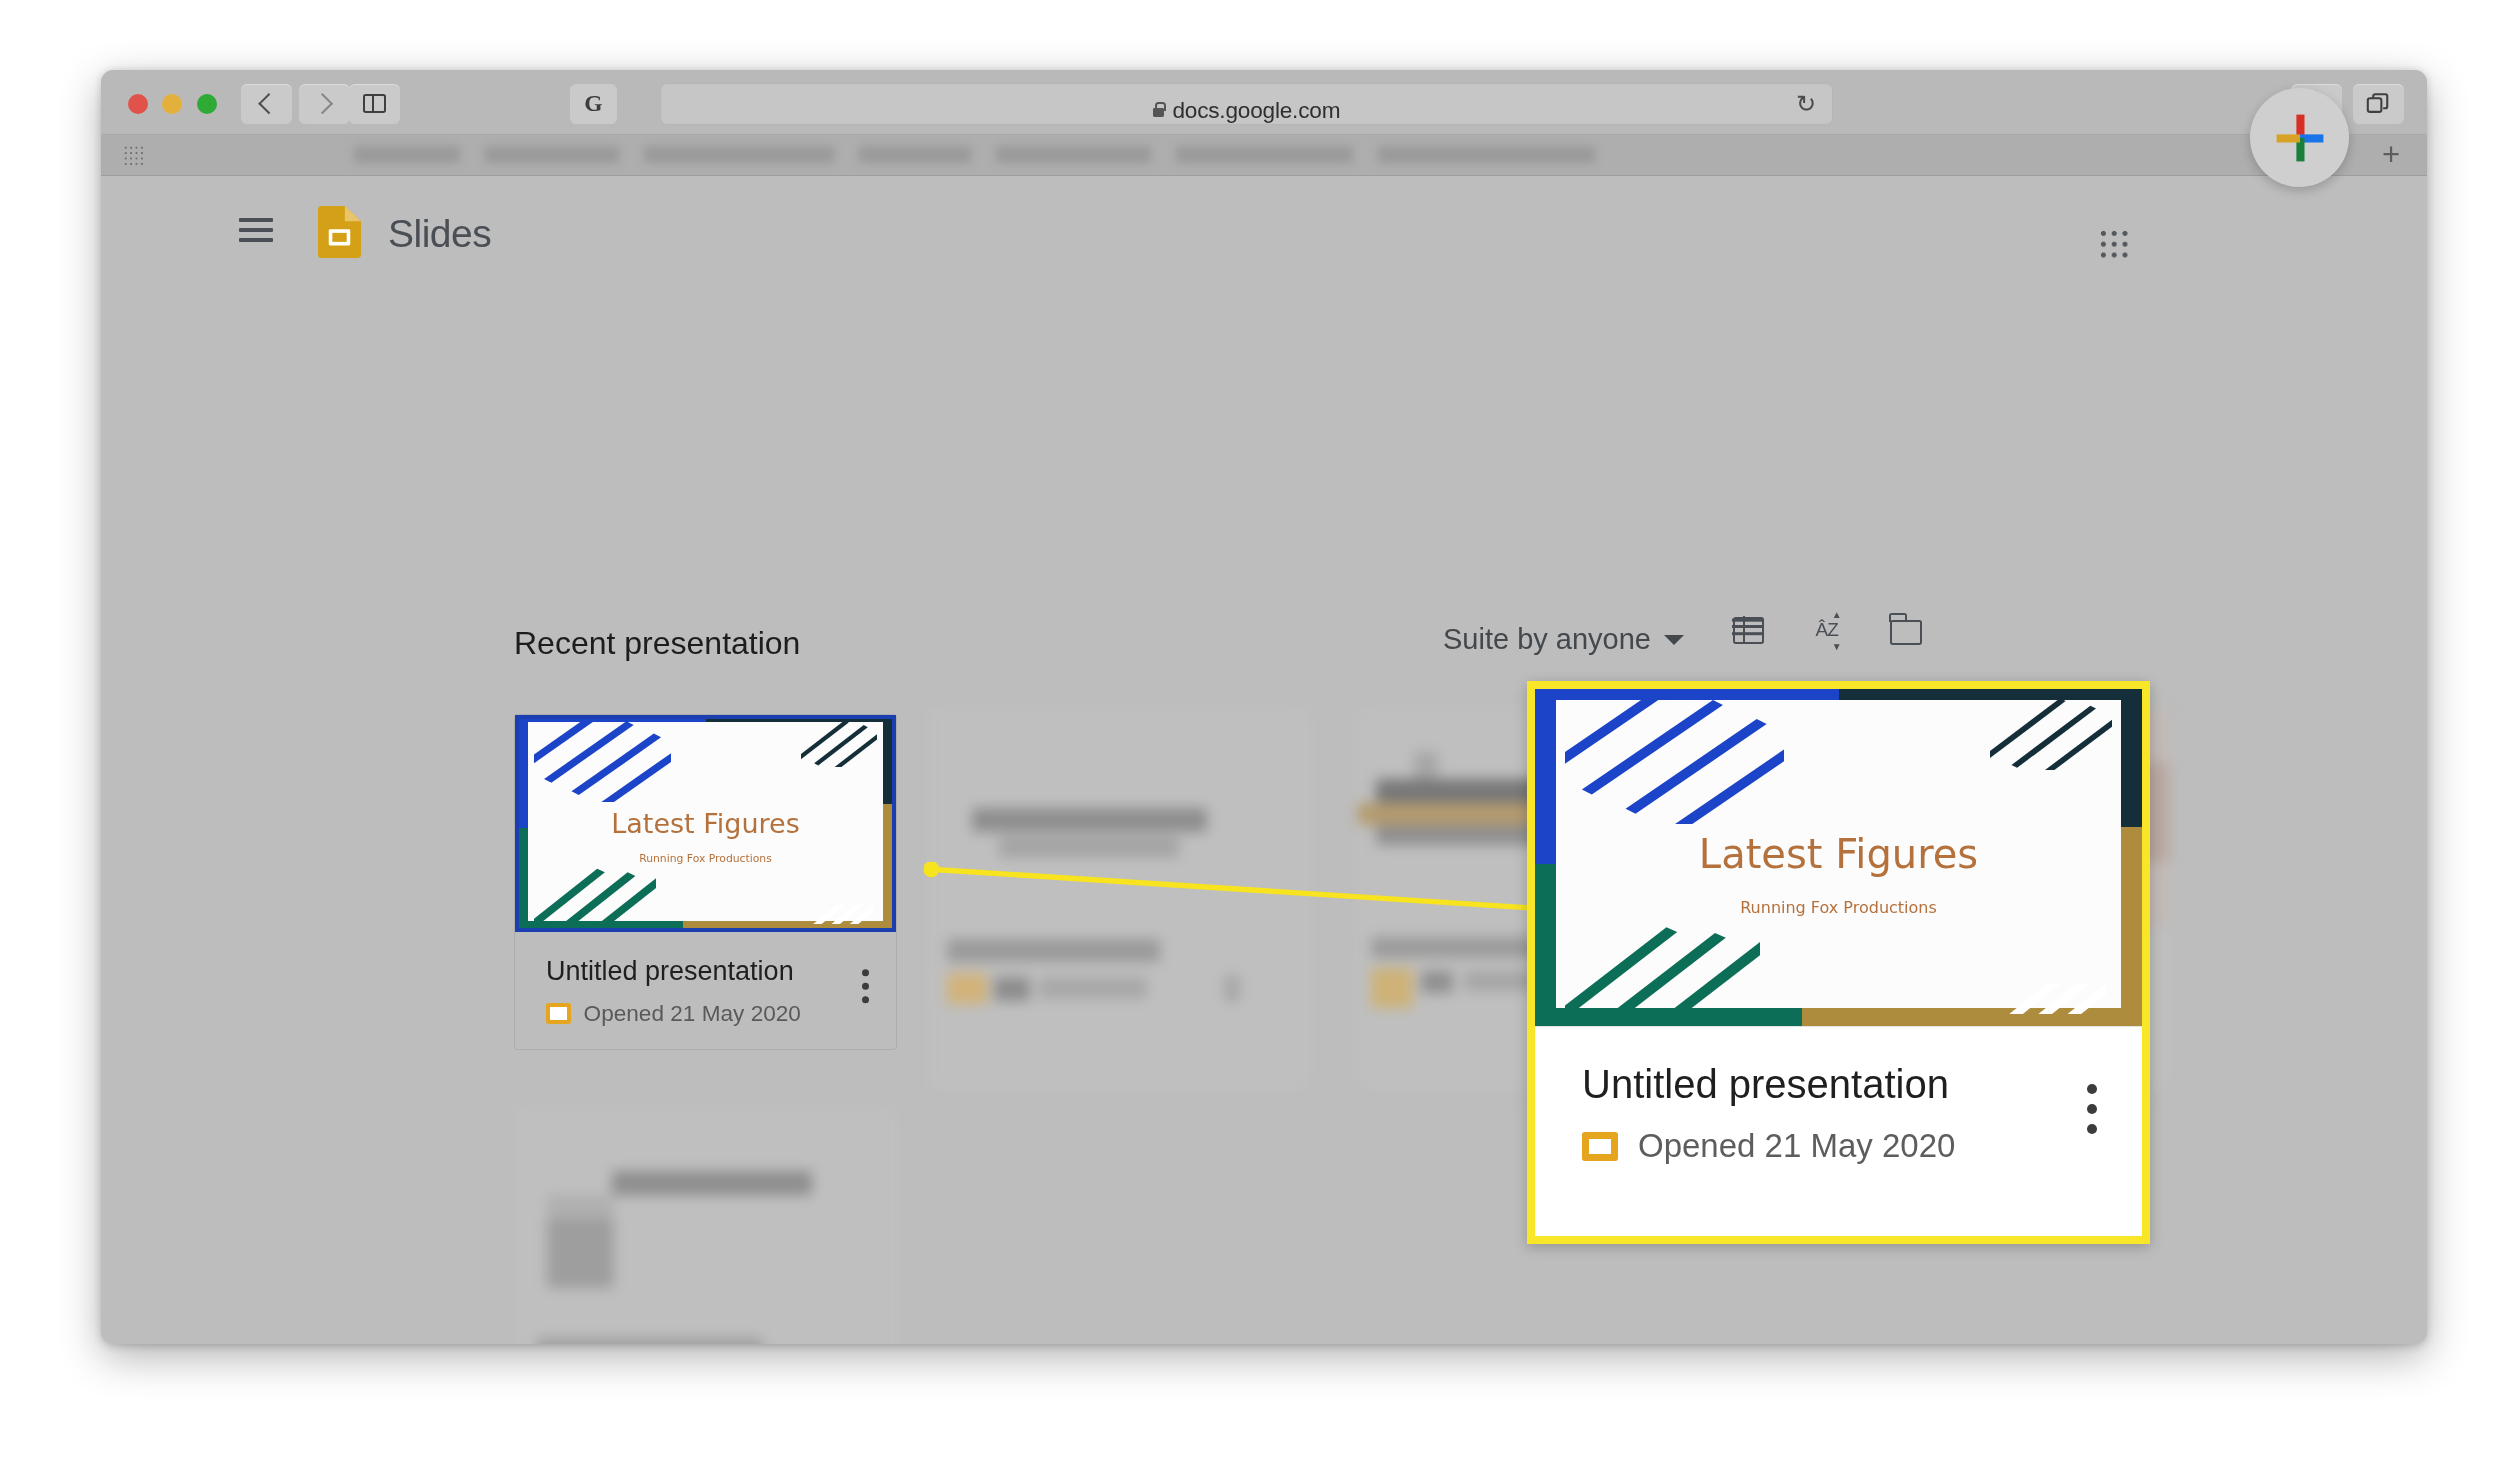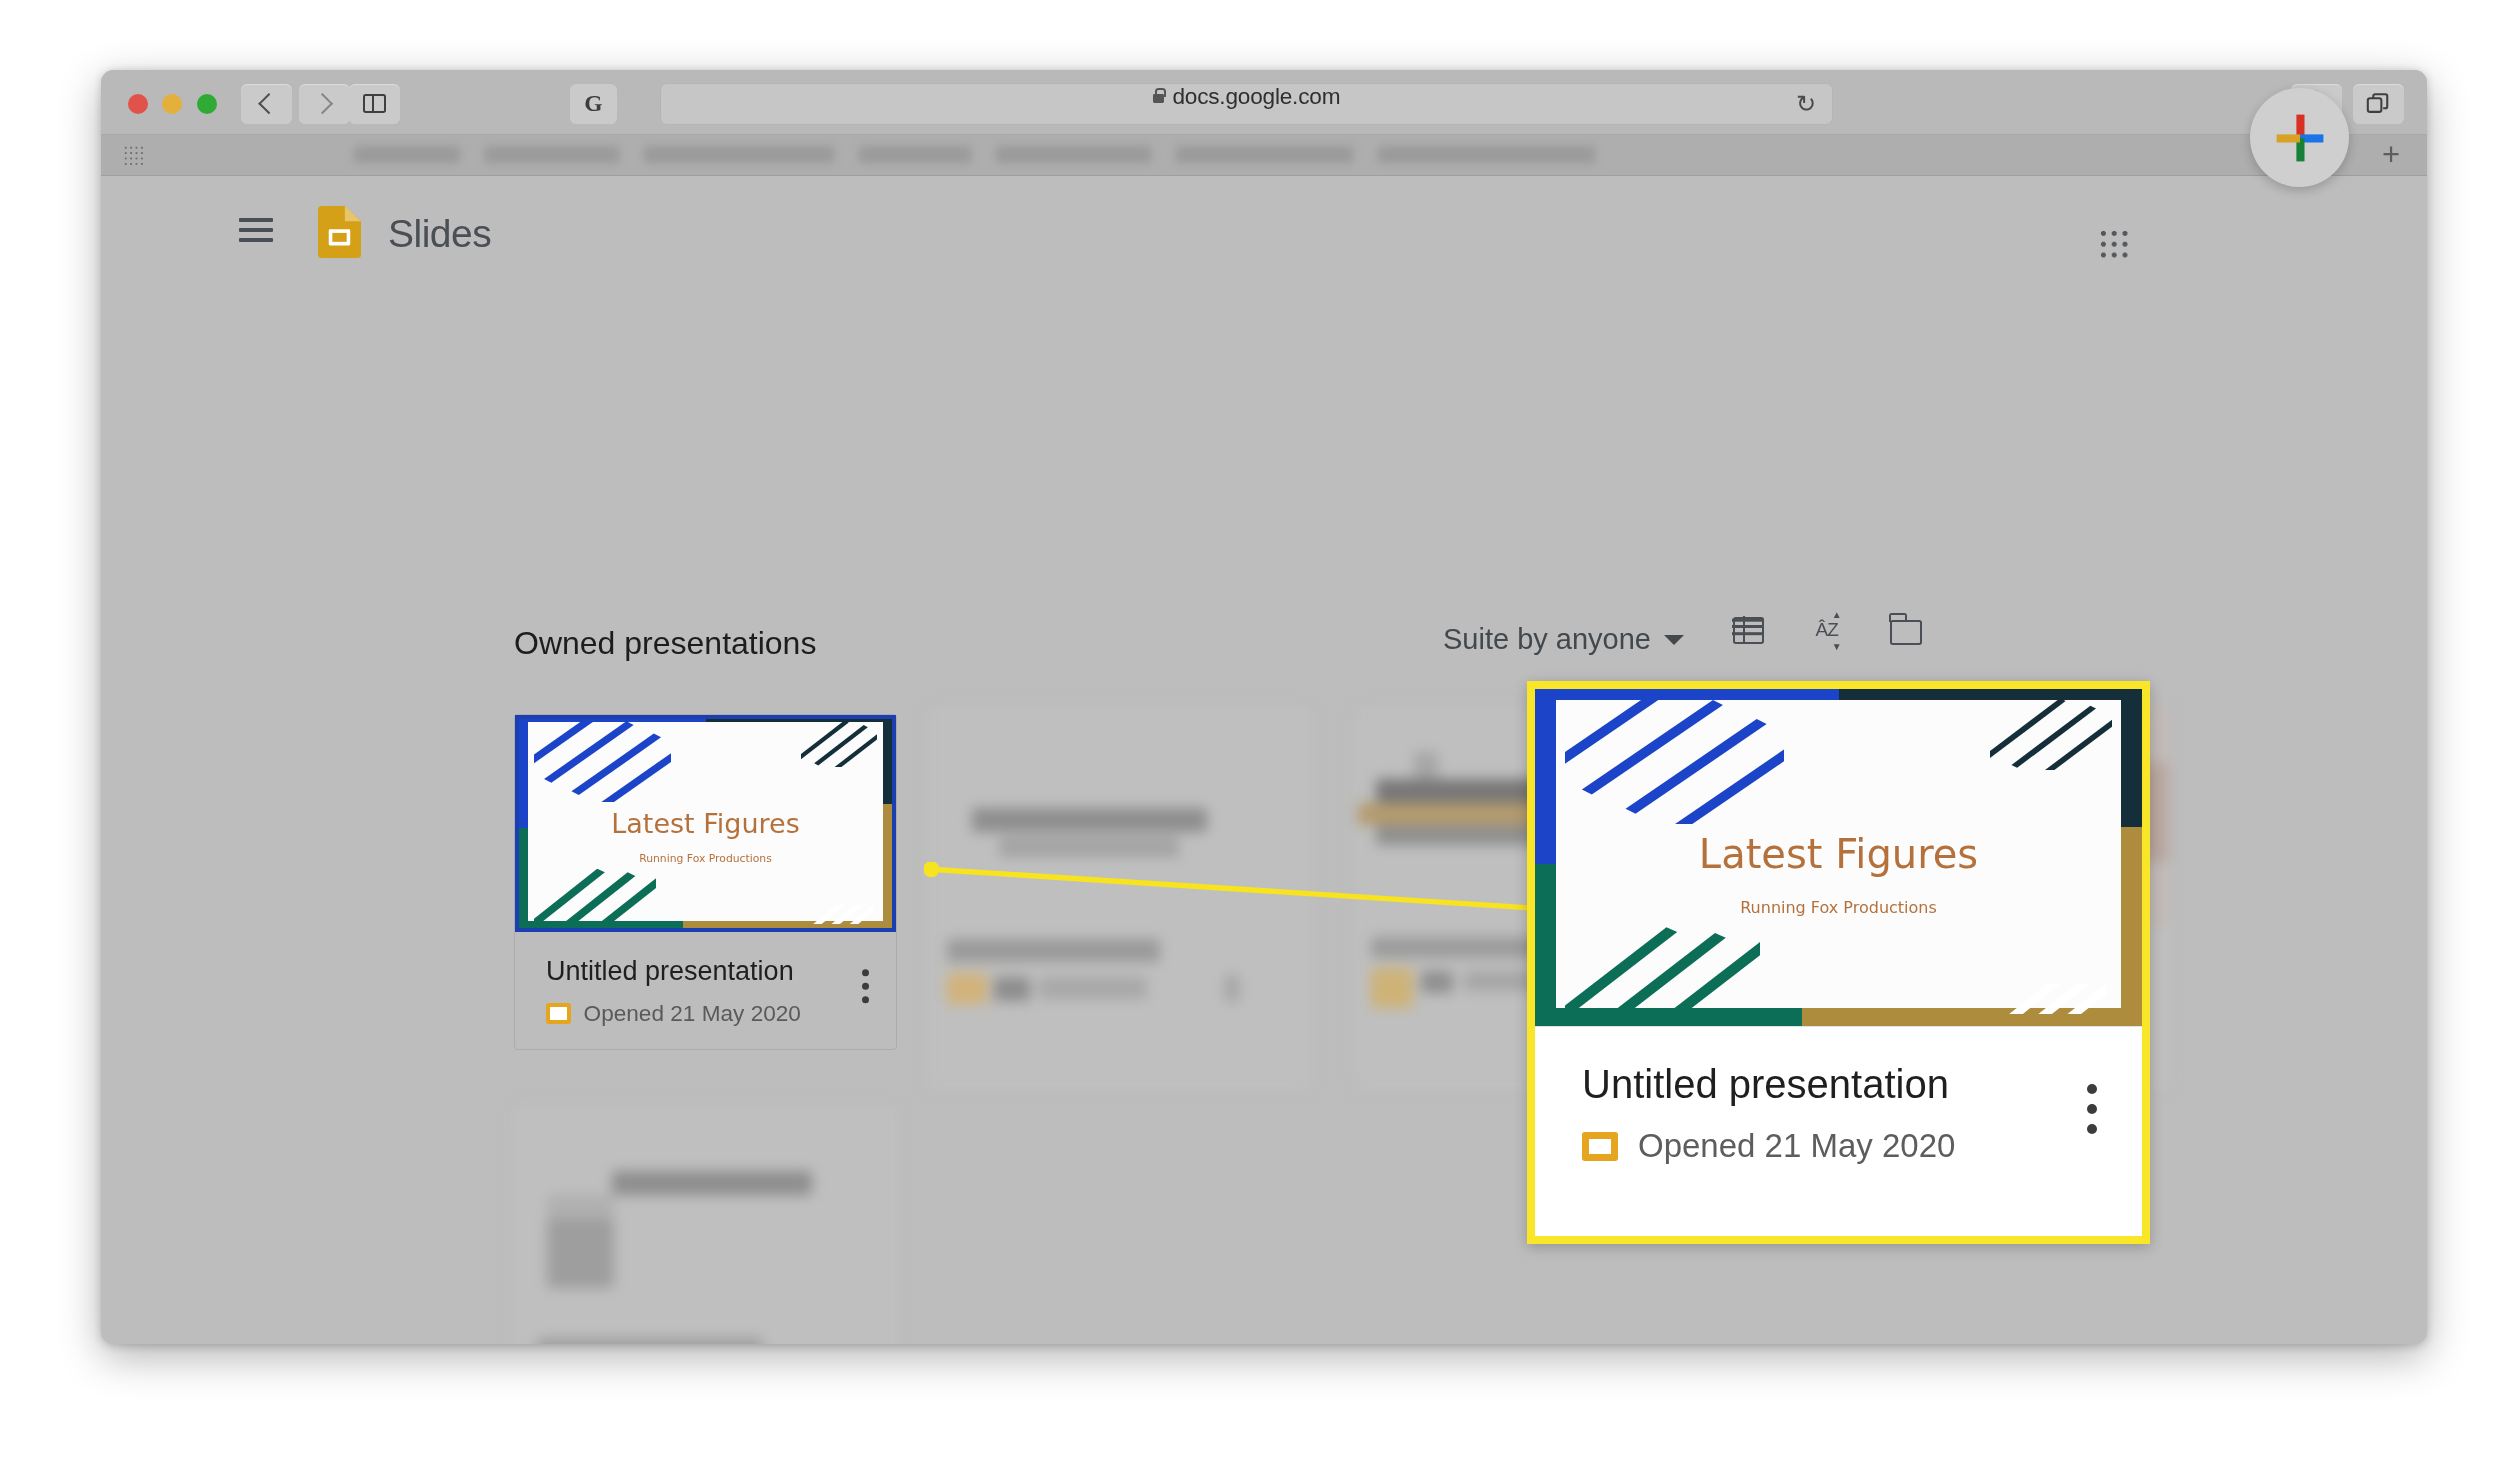--- a/index.html
+++ b/index.html
@@ -52,21 +52,21 @@
 
   .shieldbtn { position: absolute; left: 469px; top: 13.5px; width: 47px; height: 40px;
                background: #cacaca; border-radius: 6.3px; display:flex; align-items:center; justify-content:center; }
   .shield-g { font-size: 23.5px; color: #3d3d3d; font-weight: bold; line-height: 1; font-family: "Liberation Serif", serif; }
 
   .urlbar {
     position: absolute; left: 559px; top: 12.6px;
     width: 1173px; height: 42px;
     background: #c6c6c6;
     border-radius: 7.2px;
-    display: flex; align-items: flex-start; justify-content: center;
+    display: flex; align-items: flex-end; justify-content: center;
     border: 0.9px solid #b5b5b5;
   }
   .urltext { font-size: 22.6px; color: #2f2f2f; letter-spacing: -0.2px; }
   .lockico { width: 11.7px; height: 9px; background: #555; border-radius: 1.4px; position: relative; display: inline-block; margin-right: 8px; vertical-align: 0.9px; }
   .lockico::before { content: ""; position: absolute; left: 2.7px; top: -5.4px; width: 6.3px; height: 6.3px; border: 2.3px solid #555; border-bottom: none; border-radius: 3.6px 3.6px 0 0; }
   .reloadbtn { position: absolute; right: 16px; top: 50%; transform: translateY(-50%); font-size: 24px; color: #4b4b4b; line-height: 1; }
 
   .rightbtns { position: absolute; right: 23.5px; top: 13.5px; display: flex; gap: 10.8px; }
 
   
@@ -308,21 +308,21 @@
 
       <div class="gtitle">Slides</div>
 
 
       <div class="applauncher"></div>
 
     </div>
 
     <div class="content">
 
-      <div class="sectitle">Owned presentations</div>
+      <div class="sectitle">Recent presentation</div>
 
       <div class="ownedby">
         <span>Suite by anyone</span><span class="caret"></span>
       </div>
 
       <div class="viewicons">
         <span class="list-ico"></span>
         <span class="az-ico">ÂZ</span>
         <span class="folder-ico"></span>
       </div>

